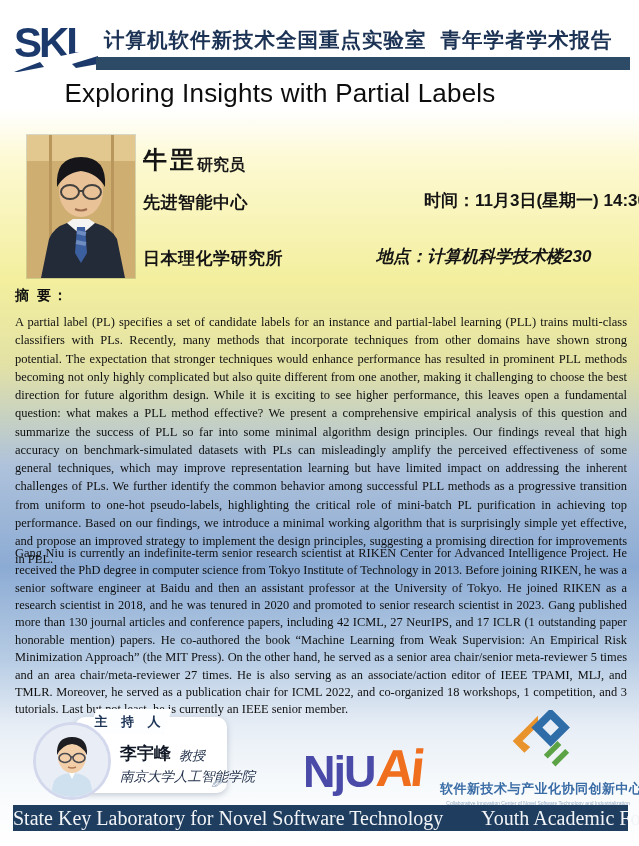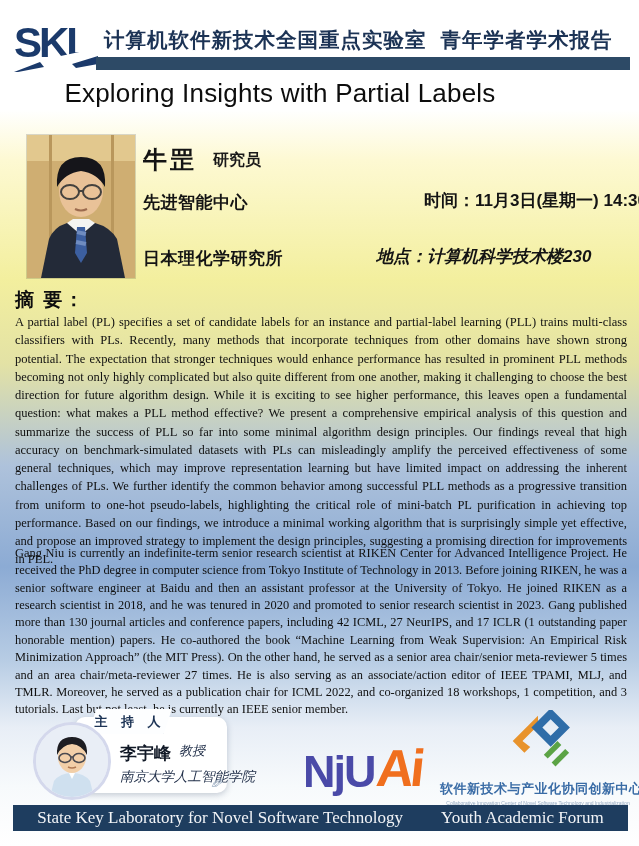--- a/index.html
+++ b/index.html
@@ -17,69 +17,69 @@
   .skl-logo{left:14px;top:20px;width:84px;height:52px;}
   .header-cn{left:104px;top:26px;width:530px;display:flex;gap:14px;
     font-size:20.5px;font-weight:bold;color:#1c3355;letter-spacing:1px;white-space:nowrap;}
   .header-bar{left:96px;top:57px;width:534px;height:13px;background:#2d4a66;}
 
   .main-title{left:0;top:78px;width:560px;text-align:center;
     font-size:26px;color:#0d0d0d;letter-spacing:.2px;}
 
   
   .speaker-photo{left:27px;top:135px;width:108px;height:143px;box-shadow:0 0 0 1px rgba(0,0,0,.15);}
-  .speaker-name-row{left:143px;top:144px;display:flex;align-items:center;gap:16px;}
+  .speaker-name-row{left:143px;top:144px;display:flex;align-items:flex-end;gap:0;}
   .speaker-name{font-size:24px;font-weight:bold;color:#141414;
     font-family:"Liberation Serif",serif;letter-spacing:3px;}
   .speaker-title{font-size:16px;font-weight:600;color:#1a1a1a;}
   .speaker-aff{left:143px;font-size:17px;font-weight:600;color:#141414;letter-spacing:.5px;}
   .aff1{top:191px;} .aff2{top:247px;}
   .meta-row{font-size:17px;font-weight:600;color:#141414;white-space:nowrap;}
   .time-row{left:376px;top:189px;padding-left:48px;} .loc-row{left:376px;top:245px;font-style:italic;}
 
   
-  .sec-heading{font-size:19px;font-weight:bold;color:#0e0e0e;letter-spacing:2px;}
+  .sec-heading{font-size:14px;font-weight:bold;color:#0e0e0e;letter-spacing:2px;}
   .abstract-heading{left:15px;top:287px;}
   .bio-heading{left:15px;top:517px;}
   .body-text{left:15px;width:612px;color:#101010;text-align:justify;
     font-family:"Liberation Serif",serif;}
   .abstract-text{top:313px;font-size:12.5px;line-height:1.46;}
   .bio-text{top:545px;font-size:12.4px;line-height:1.40;}
 
   
   .host-card{left:75px;top:717px;width:152px;height:76px;background:#ffffff;
     border-radius:10px;box-shadow:0 2px 6px rgba(40,60,90,.25);}
   .host-tag{left:88px;top:709px;width:84px;height:25px;background:#fdfeff;
     clip-path:polygon(10% 0,100% 0,90% 100%,0 100%);
     box-shadow:0 1px 3px rgba(40,60,90,.3);
     display:flex;align-items:center;justify-content:center;}
   .host-tag span{font-size:13px;font-weight:bold;color:#1c3355;letter-spacing:5px;}
   .host-photo{left:33px;top:722px;width:78px;height:78px;border-radius:50%;
     border:3px solid #d4d8ec;background:#e9eef6;overflow:hidden;box-sizing:border-box;}
-  .host-name-row{left:120px;top:742px;display:flex;align-items:flex-start;gap:8px;white-space:nowrap;}
+  .host-name-row{left:120px;top:742px;display:flex;align-items:flex-end;gap:8px;white-space:nowrap;}
   .host-name{font-size:17px;font-weight:bold;color:#101826;}
   .host-title{font-size:13px;color:#22304a;font-family:"Liberation Serif",serif;font-style:italic;}
   .host-aff{left:120px;top:768px;font-size:13.5px;color:#22304a;white-space:nowrap;
     font-family:"Liberation Serif",serif;font-style:italic;}
   .pencil{left:210px;top:774px;font-size:15px;color:#9fb0c4;transform:rotate(100deg);}
 
   
   .njuai{left:303px;top:742px;display:flex;align-items:flex-end;line-height:1;}
   .njuai .p1{font-size:45px;font-weight:900;color:#4a4aa8;letter-spacing:-2px;}
   .njuai .p2{font-size:52px;font-weight:900;color:#f06f1e;margin-left:2px;
     transform:skewX(-6deg);letter-spacing:-4px;}
   .cic{left:440px;top:710px;width:196px;text-align:center;}
   .cic-mark{display:block;margin:0 auto;}
   .cic-cn{font-size:13px;font-weight:bold;color:#3a6ca6;letter-spacing:.5px;white-space:nowrap;}
   .cic-en{font-size:5px;color:#95aac2;margin-top:2px;white-space:nowrap;}
 
   
   .footer-bar{left:13px;top:805px;width:615px;height:26px;background:#1e3d5f;
-    display:flex;align-items:center;justify-content:center;gap:38px;
-    font-family:"Liberation Serif",serif;color:#f2f4f7;font-size:17px;white-space:nowrap;}
+    display:flex;align-items:center;justify-content:flex-start;gap:38px;
+    font-family:"Liberation Serif",serif;color:#f2f4f7;font-size:20px;white-space:nowrap;}
 </style>
 </head>
 <body>
 
 <div class="page">
 
   <svg class="abs skl-logo" viewBox="0 0 84 52">
     <text x="0" y="37" font-family="Liberation Sans, sans-serif" font-size="42" font-weight="bold" letter-spacing="-3" fill="#1b3a6b">SKL</text>
     <polygon points="0,46 84,28 84,36 0,54" fill="#ffffff"></polygon>
     <polygon points="0,52 26,42 30,47 4,52" fill="#1b3a6b"></polygon>

